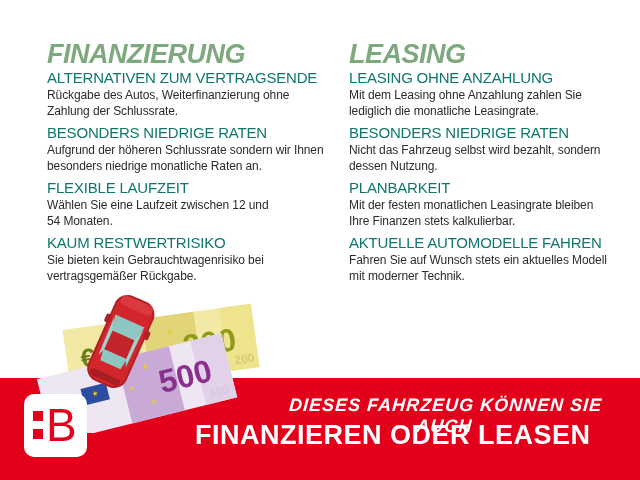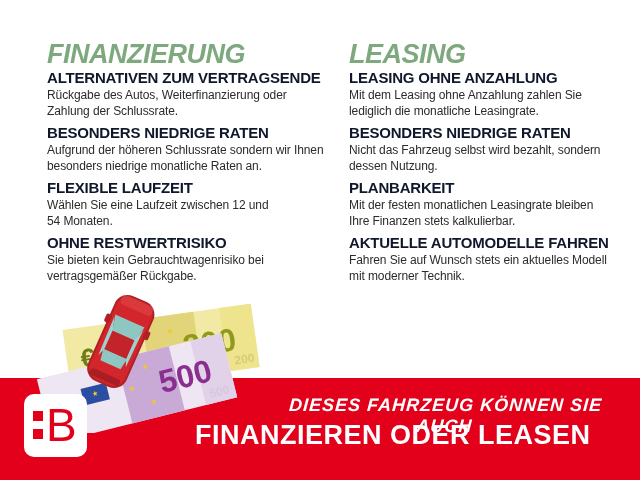--- a/index.html
+++ b/index.html
@@ -11,22 +11,22 @@
   }
   .col{position:absolute;top:40px;width:300px;}
   .col-left{left:47px;}
   .col-right{left:349px;}
   .col-title{
     font-size:27px;font-weight:bold;font-style:italic;
     color:#7ea87e;letter-spacing:-0.5px;margin:0 0 2px 0;line-height:28px;
   }
   .section{margin-bottom:6px;}
   .section h3{
-    margin:0 0 2px 0;font-size:15px;line-height:16px;font-weight:bold;
-    color:#0f172a;letter-spacing:-0.2px;
+    margin:0 0 2px 0;font-size:15px;line-height:16px;font-weight:normal;
+    color:#0f766e;letter-spacing:-0.2px;
   }
   .section p{
     margin:0 0 5px 0;font-size:12px;line-height:15.5px;color:#2b2b2b;
     white-space:pre-line;letter-spacing:-0.1px;
   }
   .banner{
     position:absolute;left:0;top:378px;width:640px;height:102px;
     background:#e2001a;z-index:1;
   }
   .banner-line1{
@@ -51,35 +51,35 @@
   }
   .illustration{position:absolute;left:28px;top:293px;z-index:2;}
 </style>
 </head>
 <body>
 
 <div class="col col-left">
   <h2 class="col-title">FINANZIERUNG</h2>
   <div class="section">
     <h3>ALTERNATIVEN ZUM VERTRAGSENDE</h3>
-    <p>Rückgabe des Autos, Weiterfinanzierung oder
+    <p>Rückgabe des Autos, Weiterfinanzierung ohne
 Zahlung der Schlussrate.</p>
   </div>
   <div class="section">
     <h3>BESONDERS NIEDRIGE RATEN</h3>
     <p>Aufgrund der höheren Schlussrate sondern wir Ihnen
 besonders niedrige monatliche Raten an.</p>
   </div>
   <div class="section">
     <h3>FLEXIBLE LAUFZEIT</h3>
     <p>Wählen Sie eine Laufzeit zwischen 12 und
 54 Monaten.</p>
   </div>
   <div class="section">
-    <h3>OHNE RESTWERTRISIKO</h3>
+    <h3>KAUM RESTWERTRISIKO</h3>
     <p>Sie bieten kein Gebrauchtwagenrisiko bei
 vertragsgemäßer Rückgabe.</p>
   </div>
 </div>
 
 <div class="col col-right">
   <h2 class="col-title">LEASING</h2>
   <div class="section">
     <h3>LEASING OHNE ANZAHLUNG</h3>
     <p>Mit dem Leasing ohne Anzahlung zahlen Sie

